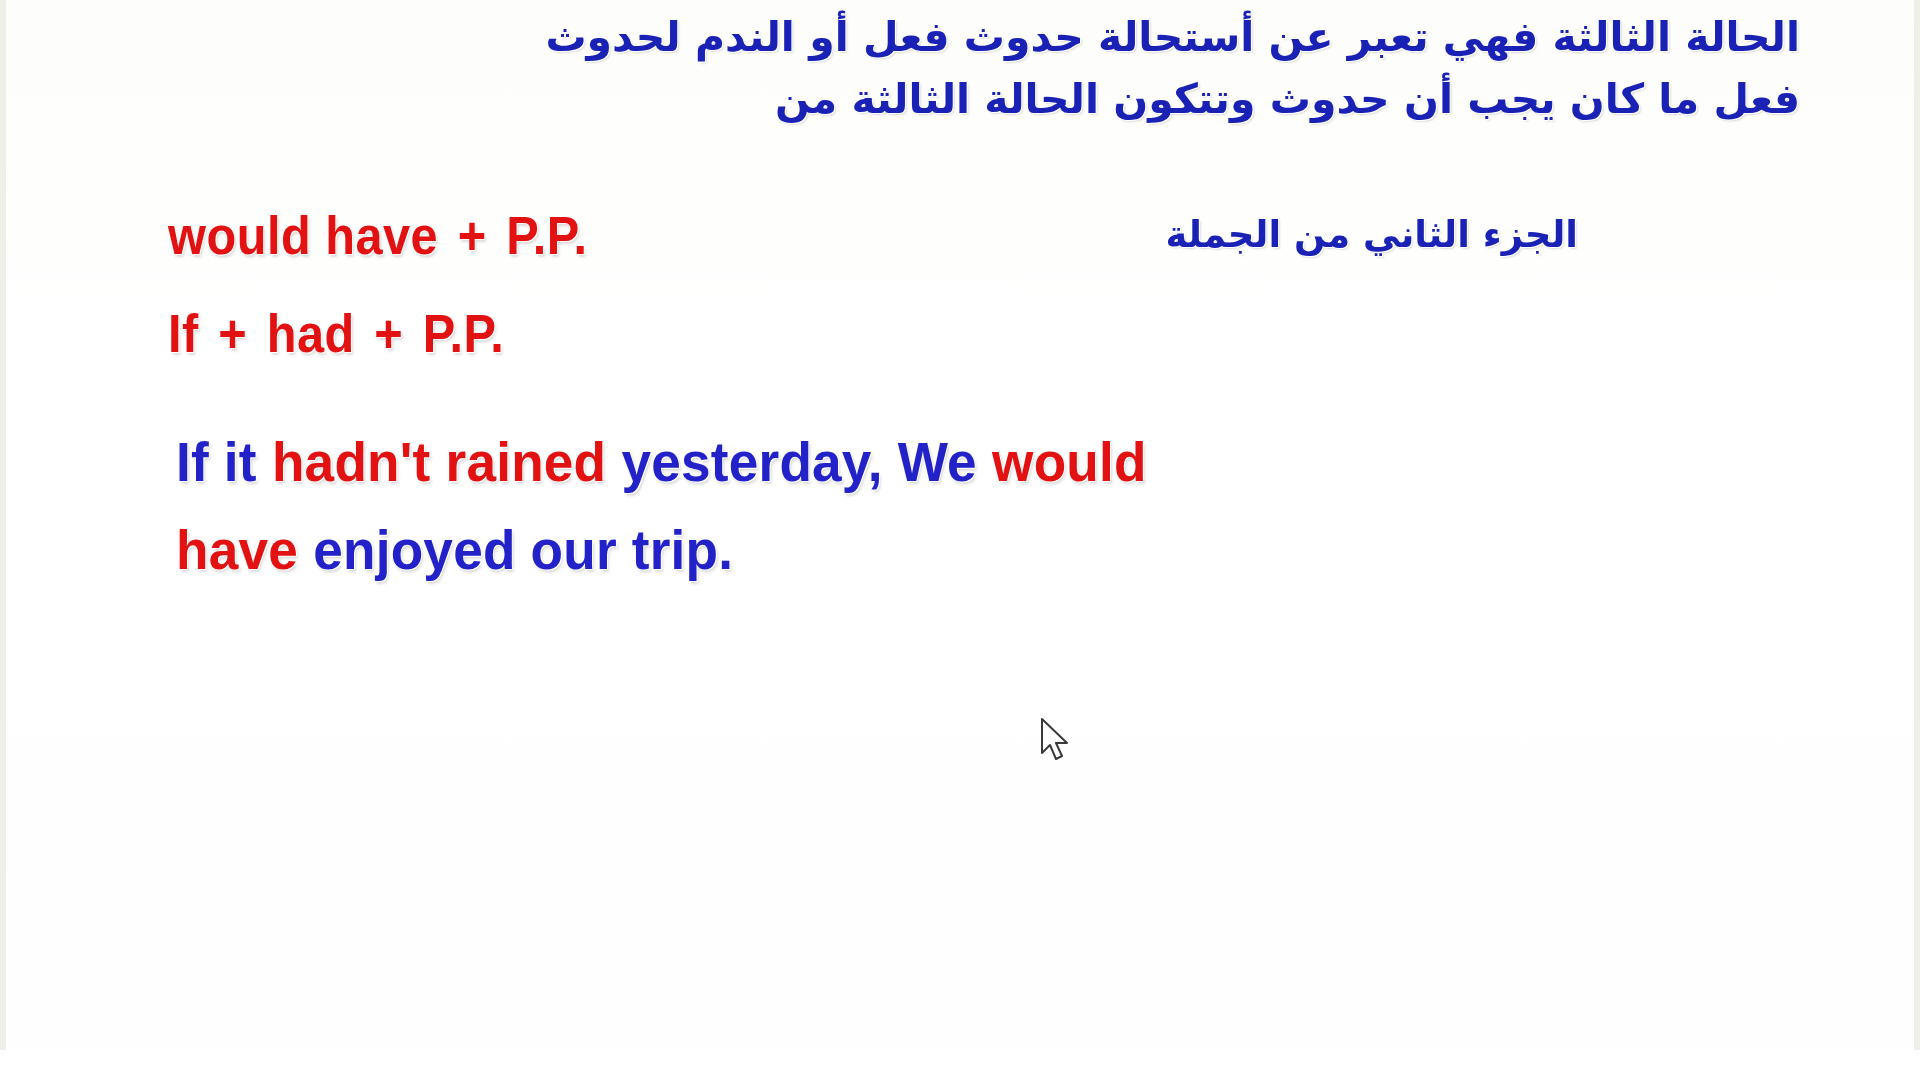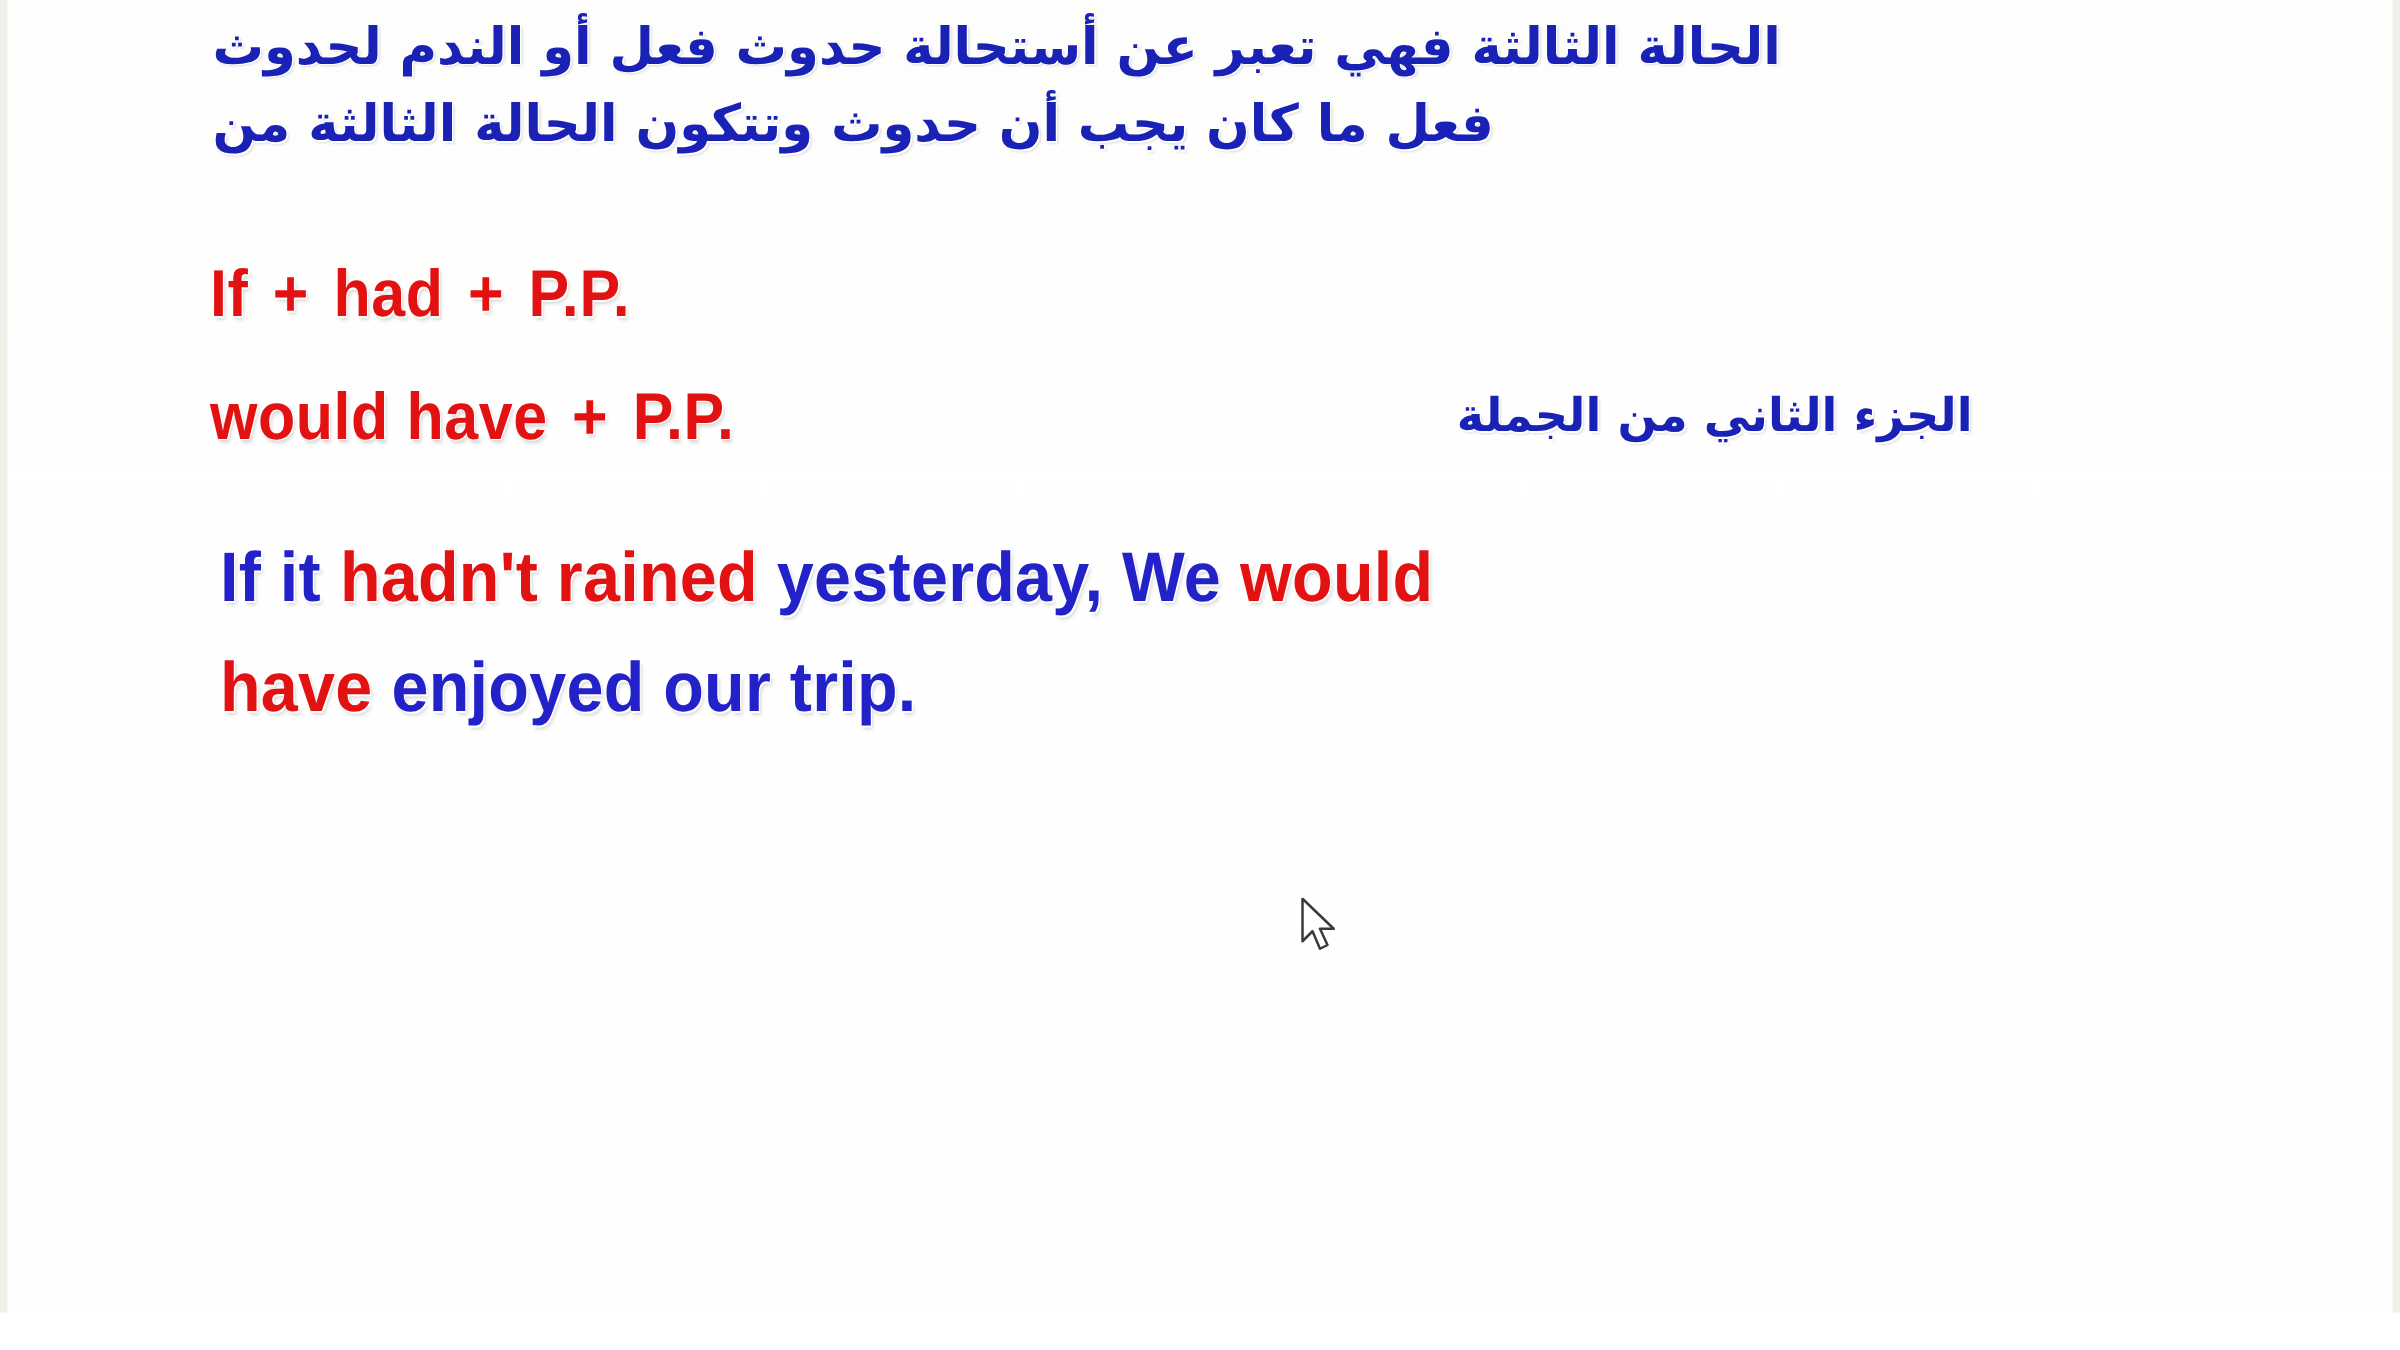--- a/index.html
+++ b/index.html
@@ -52,21 +52,21 @@
     font-weight: bold;
     text-shadow: 1px 1px 0 #ffffff, 2px 2px 2px rgba(150,150,150,0.30);
   }
 
   
   #arabic-block {
     position: absolute;
     left: 170px;
     top: 6px;
     width: 1630px;
-    text-align: left;
+    text-align: right;
   }
   .arabic-line {
     font-size: 41px;
     line-height: 62px;
     white-space: nowrap;
   }
 
   
   #formula-block {
     position: absolute;
@@ -155,37 +155,37 @@
 
   <div id="arabic-block">
     <div class="arabic arabic-line">الحالة الثالثة فهي تعبر عن أستحالة حدوث فعل أو الندم لحدوث</div>
     <div class="arabic arabic-line">فعل ما كان يجب أن حدوث وتتكون الحالة الثالثة من</div>
   </div>
 
   <div id="formula-block">
 
     <div class="formula-row">
       <div class="formula">
+        <span>would have</span>
+        <span class="plus">+</span>
+        <span>P.P.</span>
+      </div>
+      <div id="arabic-side-label" class="arabic">الجزء الثاني من الجملة</div>
+    </div>
+
+    <div class="formula-row">
+      <div class="formula">
         <span>If</span>
         <span class="plus">+</span>
         <span>had</span>
         <span class="plus">+</span>
         <span>P.P.</span>
       </div>
     </div>
 
-    <div class="formula-row">
-      <div class="formula">
-        <span>would have</span>
-        <span class="plus">+</span>
-        <span>P.P.</span>
-      </div>
-      <div id="arabic-side-label" class="arabic">الجزء الثاني من الجملة</div>
-    </div>
-
   </div>
 
   <div id="examples-block">
 
     <div class="example">
       <div class="example-line">
         <span class="blue">If it</span><span class="sp"></span><span class="red">hadn't rained</span><span class="sp"></span><span class="blue">yesterday, We</span><span class="sp"></span><span class="red">would</span>
       </div>
       <div class="example-line">
         <span class="red">have</span><span class="sp"></span><span class="blue">enjoyed our trip.</span>

